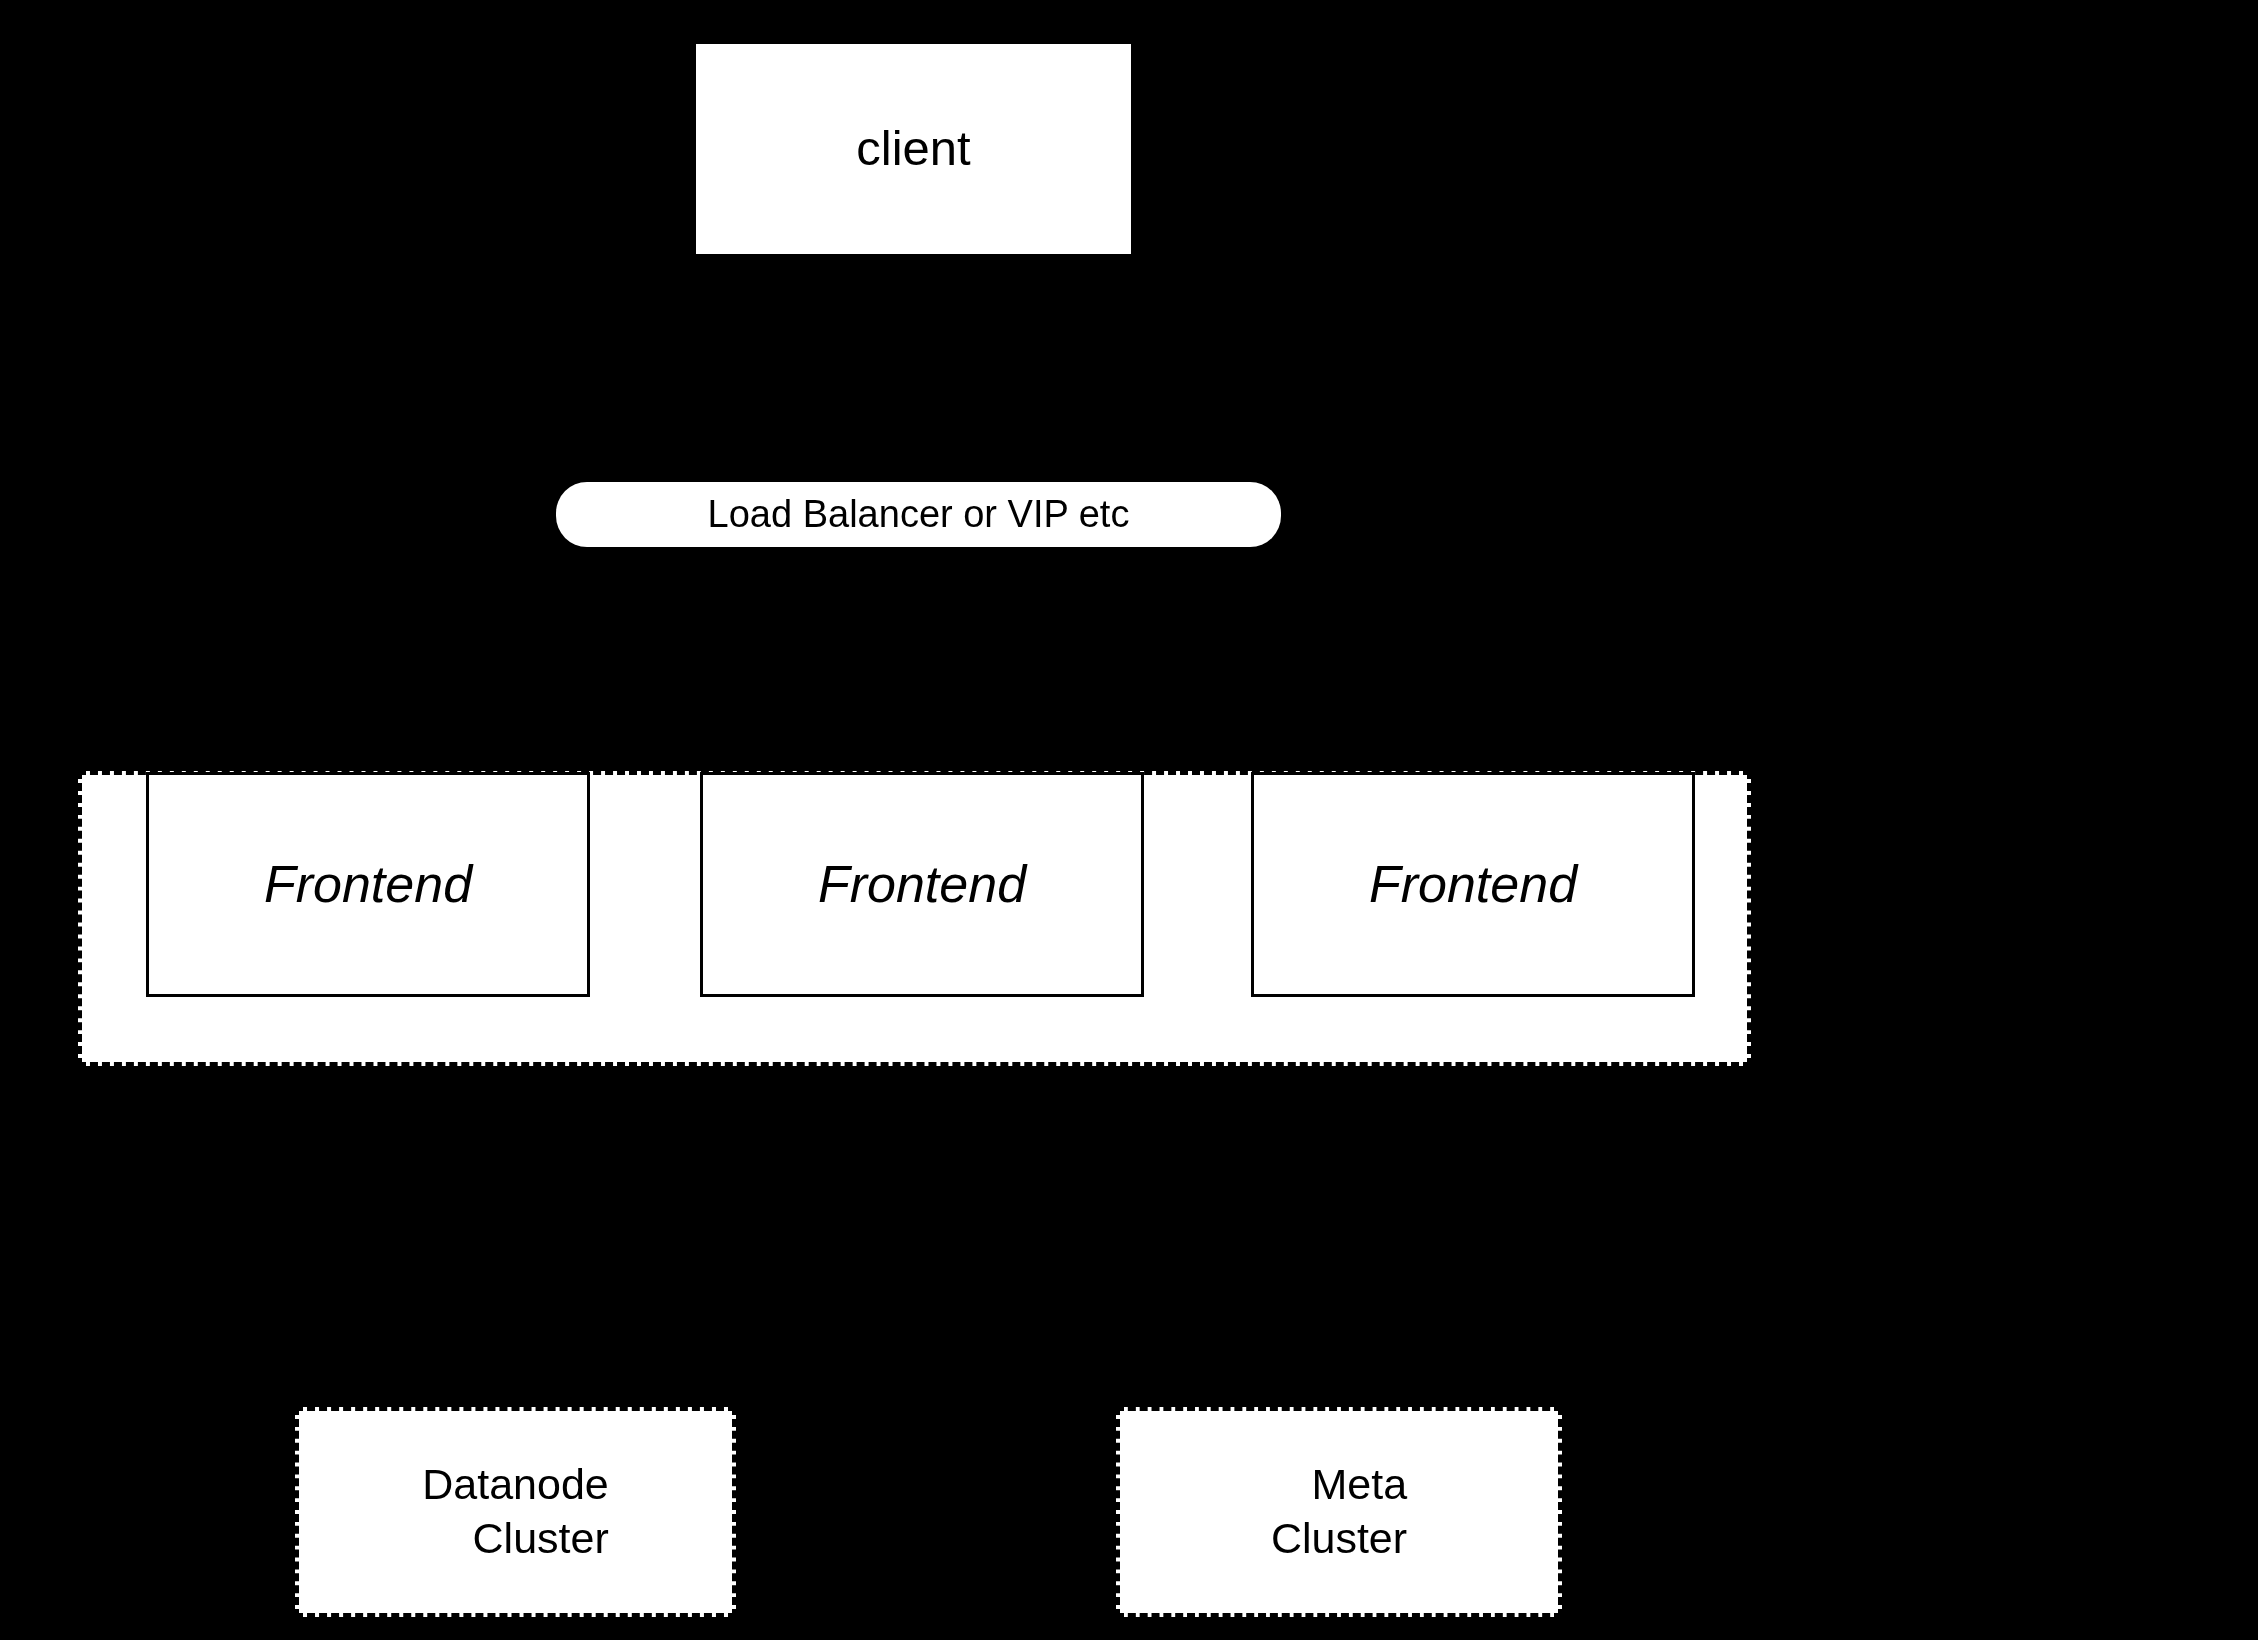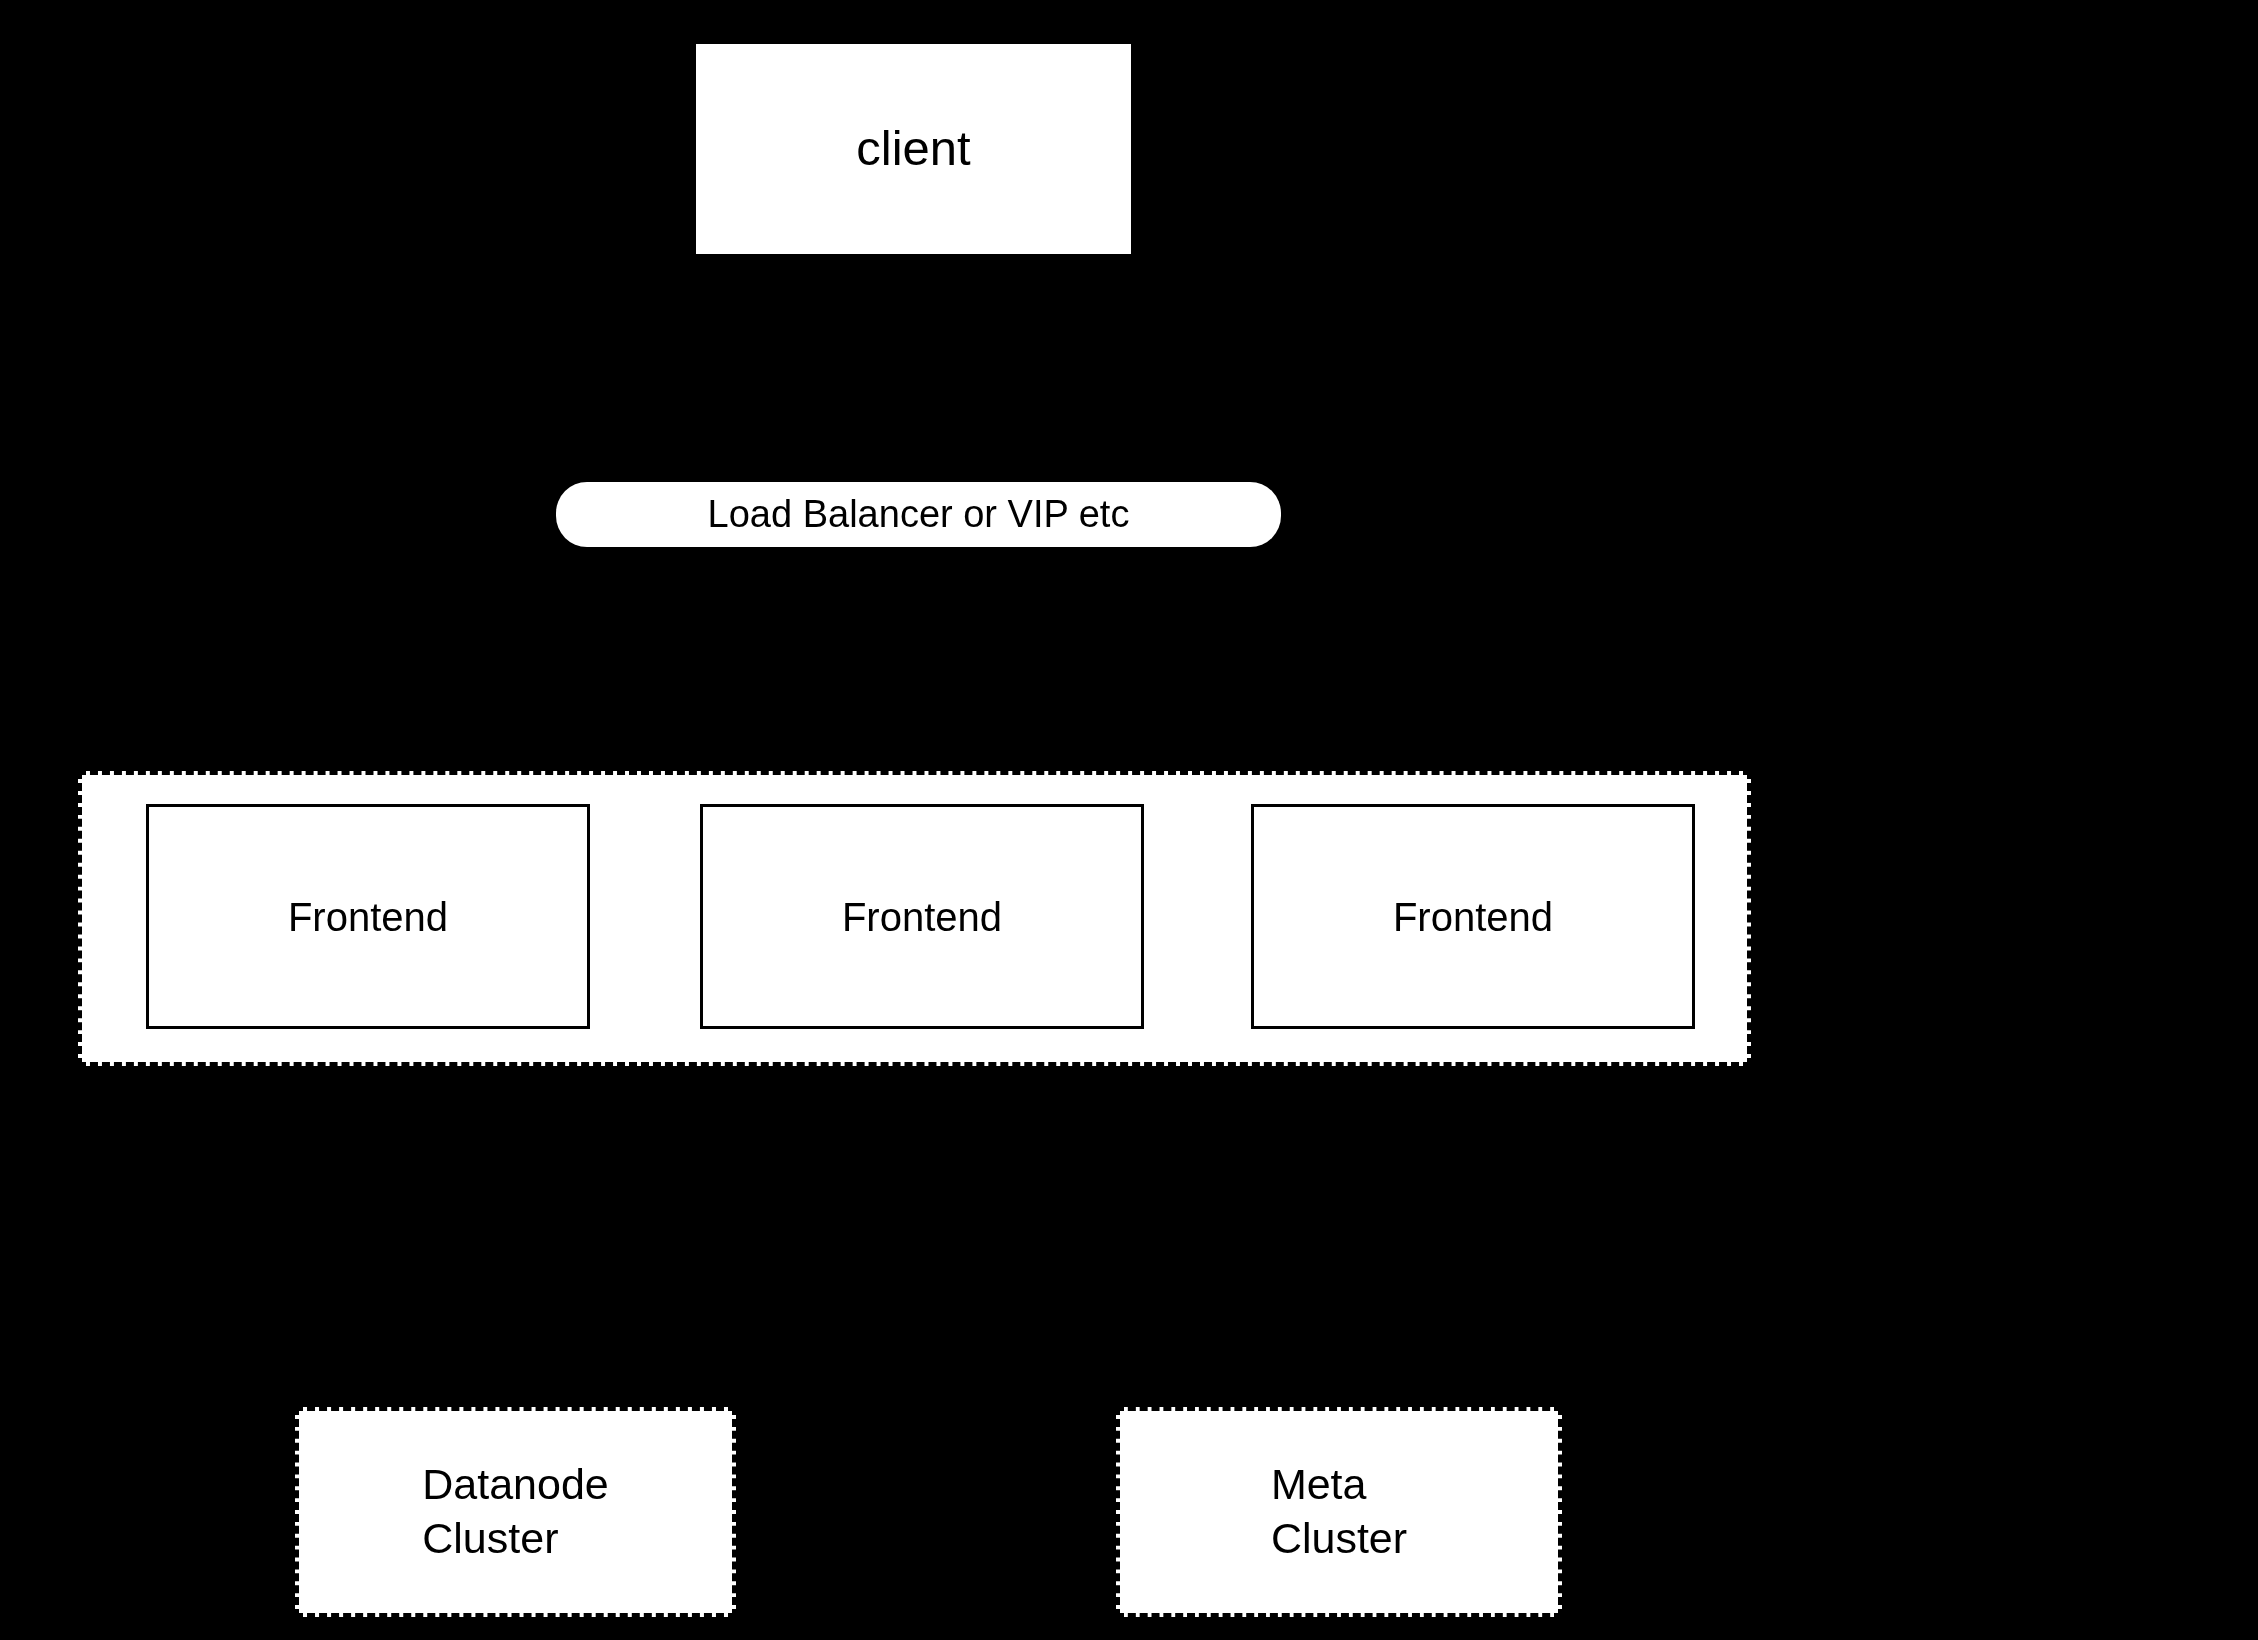--- a/index.html
+++ b/index.html
@@ -15,21 +15,21 @@
     overflow: hidden;
     font-family: "Liberation Sans", sans-serif;
   }
 
   .node {
     position: absolute;
     box-sizing: border-box;
     display: flex;
     align-items: center;
     justify-content: center;
-    text-align: left;
+    text-align: right;
     color: #000000;
     background: #ffffff;
     line-height: 1.25;
     white-space: pre-line;
   }
 
   
   .solid-box {
     border: 3.6px solid #000000;
     background: #ffffff;
@@ -66,24 +66,25 @@
   }
 
   #frontend-cluster {
     left: 78px;
     top: 771px;
     width: 1673px;
     height: 295px;
   }
 
   .frontend-node {
-    top: 804px;
+    top: 772px;
     width: 444px;
     height: 225px;
-    font-size: 40px;
+    font-size: 52px;
+    font-style: italic;
   }
   #frontend-node-1 { left: 146px; }
   #frontend-node-2 { left: 700px; }
   #frontend-node-3 { left: 1251px; }
 
   .cluster-node {
     top: 1407px;
     height: 210px;
     font-size: 43px;
   }

